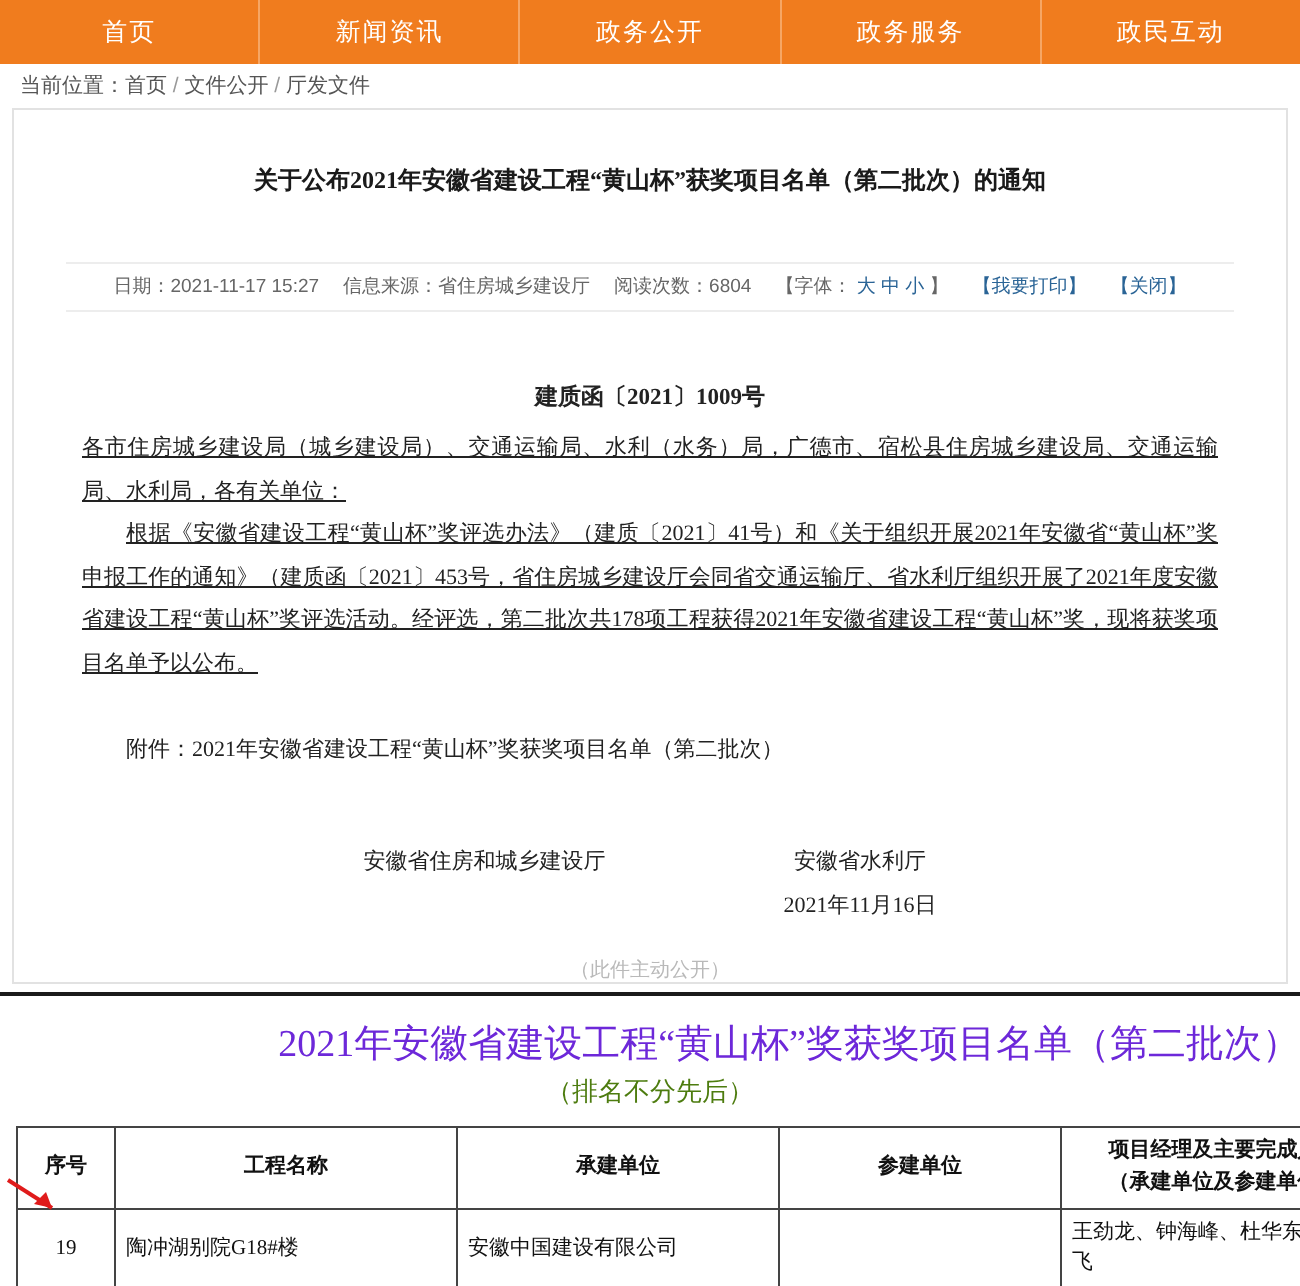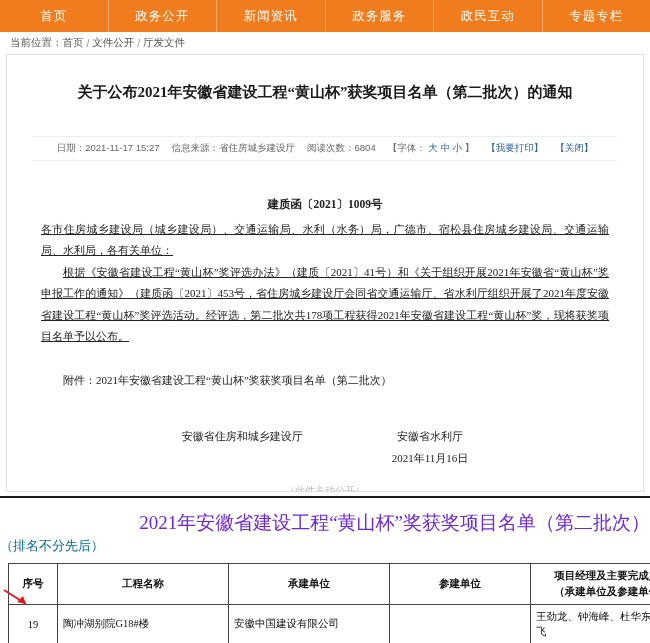--- a/index.html
+++ b/index.html
@@ -53,21 +53,21 @@
     margin: 0 6px;
     border: 1px solid #e2e2e2;
     background: #fff;
     box-sizing: border-box;
     height: 438px;
     overflow: hidden;
     position: relative;
   }
   .art-title {
     text-align: center;
-    font-size: 15px;
+    font-size: 12px;
     font-weight: bold;
     color: #1a1a1a;
     padding: 26px 40px 16px 40px;
     line-height: 1.5;
     font-family: "Liberation Serif", serif;
   }
   .meta {
     border-top: 1px solid #ededed;
     border-bottom: 1px solid #ededed;
     margin: 16px 26px;
@@ -120,23 +120,24 @@
     padding-top: 10px;
   }
   .att-title {
     text-align: right;
     font-size: 19px;
     font-family: "Liberation Serif", serif;
     color: #6d28d9;
     line-height: 1.55;
   }
   .att-sub {
+    text-align: center;
     font-size: 13px;
     font-family: "Liberation Serif", serif;
-    color: #0369a1;
+    color: #4d7c0f;
     padding-bottom: 8px;
   }
 
   table.awards {
     width: 634px;
     margin: 0 8px;
     border-collapse: collapse;
     font-family: "Liberation Serif", serif;
     table-layout: fixed;
   }
@@ -172,33 +173,30 @@
   }
 </style>
 </head>
 <body>
 
 <div class="nav">
   <div class="nav-item">
       <span>首页</span>
     </div>
   <div class="nav-item">
+      <span>新闻资讯</span>
+    </div>
+  <div class="nav-item">
       <span>政务公开</span>
     </div>
   <div class="nav-item">
-      <span>新闻资讯</span>
-    </div>
-  <div class="nav-item">
       <span>政务服务</span>
     </div>
   <div class="nav-item">
       <span>政民互动</span>
-    </div>
-  <div class="nav-item">
-      <span>专题专栏</span>
     </div>
 </div>
 
 <div class="crumb">
   <span>当前位置：</span>
   <span>首页</span>
   <span class="sep"> / </span>
   <span>文件公开</span>
   <span class="sep"> / </span>
   <span>厅发文件</span>

